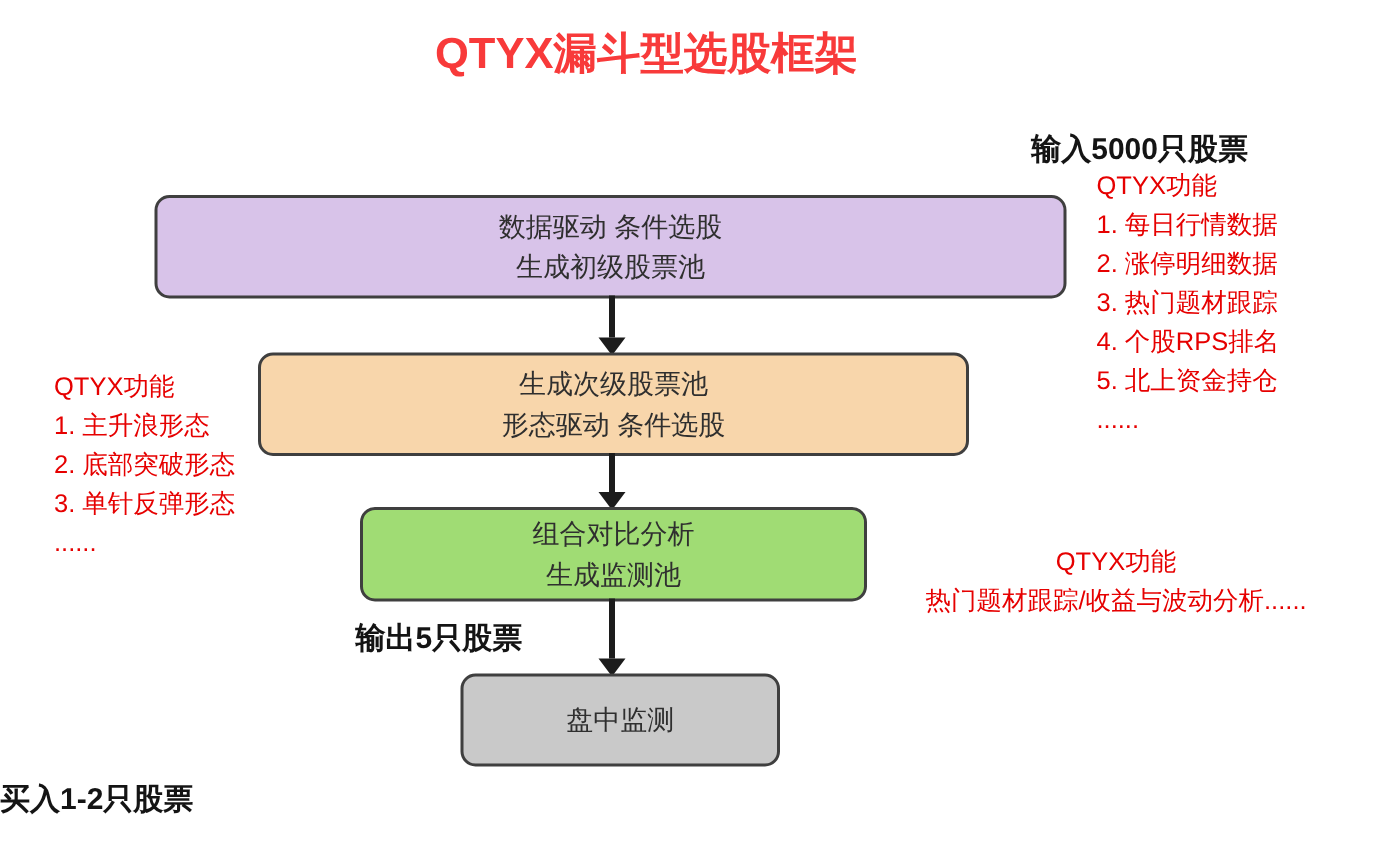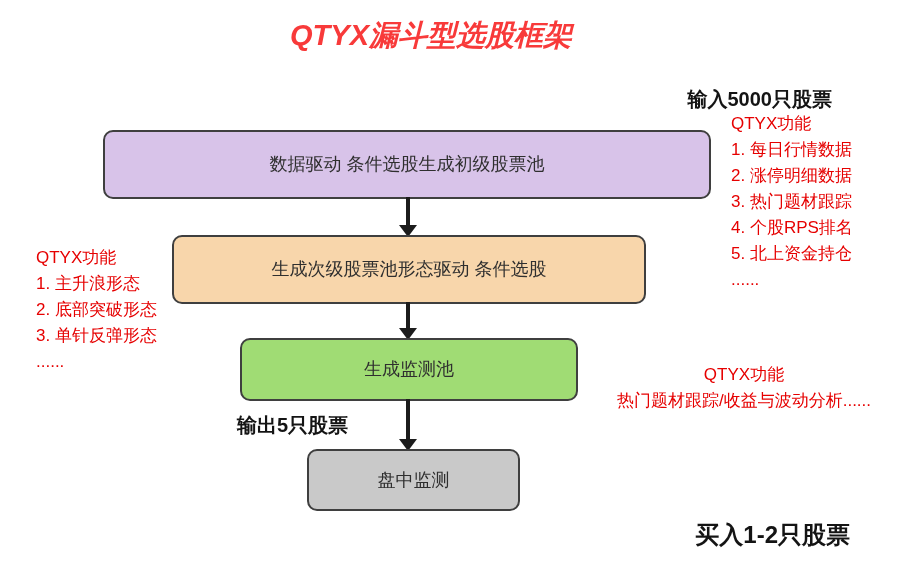--- a/index.html
+++ b/index.html
@@ -14,37 +14,36 @@
     background: #ffffff;
     overflow: hidden;
   }
   .title {
     position: absolute;
     top: 16px; left: 0; width: 862px;
     text-align: center;
     font-size: 29px;
     font-weight: bold;
     color: var(--title-color, #f83a3a);
-    font-style: italic;
   }
   .stage-label {
     position: absolute;
     font-weight: bold;
     color: var(--label-color, #141414);
   }
   .input-label  { top: 86px; left: 0; width: 832px; text-align: right; font-size: 20px; }
   .output-label { top: 412px; left: 237px; font-size: 20px; }
-  .buy-label    { top: 519px; left: 0; width: 850px; text-align: right; font-size: 24px; }
+  .buy-label    { top: 519px; left: 0; width: 850px; text-align: left; font-size: 20px; }
 
   .box {
     position: absolute;
     border: 2px solid var(--box-border, #3f3f3f);
     border-radius: 10px;
     display: flex;
-    flex-direction: row;
+    flex-direction: column;
     align-items: center;
     justify-content: center;
     font-size: 18px;
     line-height: 27px;
     color: #2f2f2f;
     text-align: center;
   }
   .box1 { left: 103px; top: 130px; width: 608px; height: 69px; background: var(--box1-bg, #d8c3e9); }
   .box2 { left: 172px; top: 235px; width: 474px; height: 69px; background: var(--box2-bg, #f8d6ab); }
   .box3 { left: 240px; top: 338px; width: 338px; height: 63px; background: var(--box3-bg, #a0dc74); }
@@ -120,20 +119,21 @@
     <div>3. 单针反弹形态</div>
     <div>......</div>
   </div>
 
   <div class="arrow arrow2">
     <span class="shaft"></span>
     <span class="head"></span>
   </div>
 
   <div class="box box3">
+    <div>组合对比分析</div>
     <div>生成监测池</div>
   </div>
 
   <div class="annotation annotation-right-bottom">
     <div>QTYX功能</div>
     <div>热门题材跟踪/收益与波动分析......</div>
   </div>
 
   <div class="stage-label output-label">输出5只股票</div>
 

